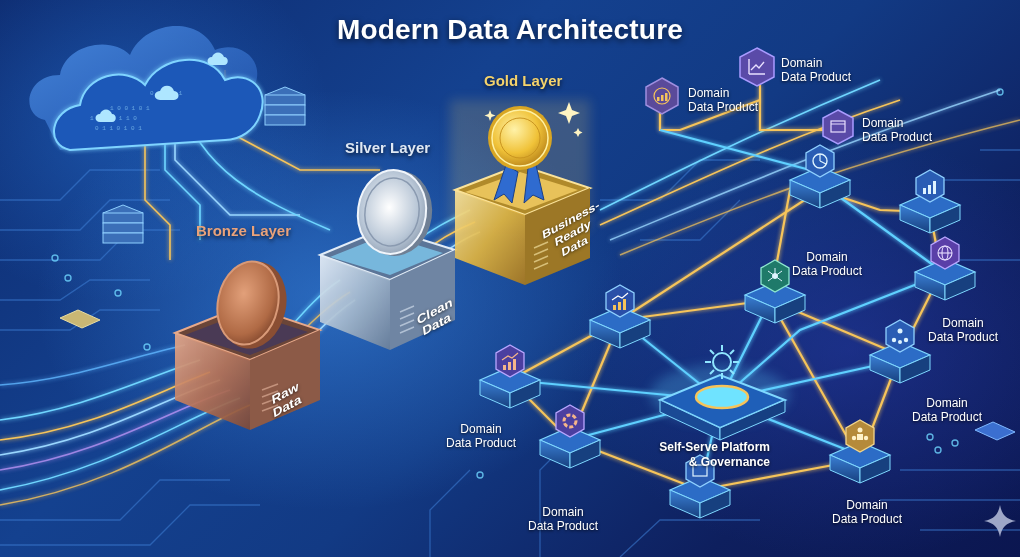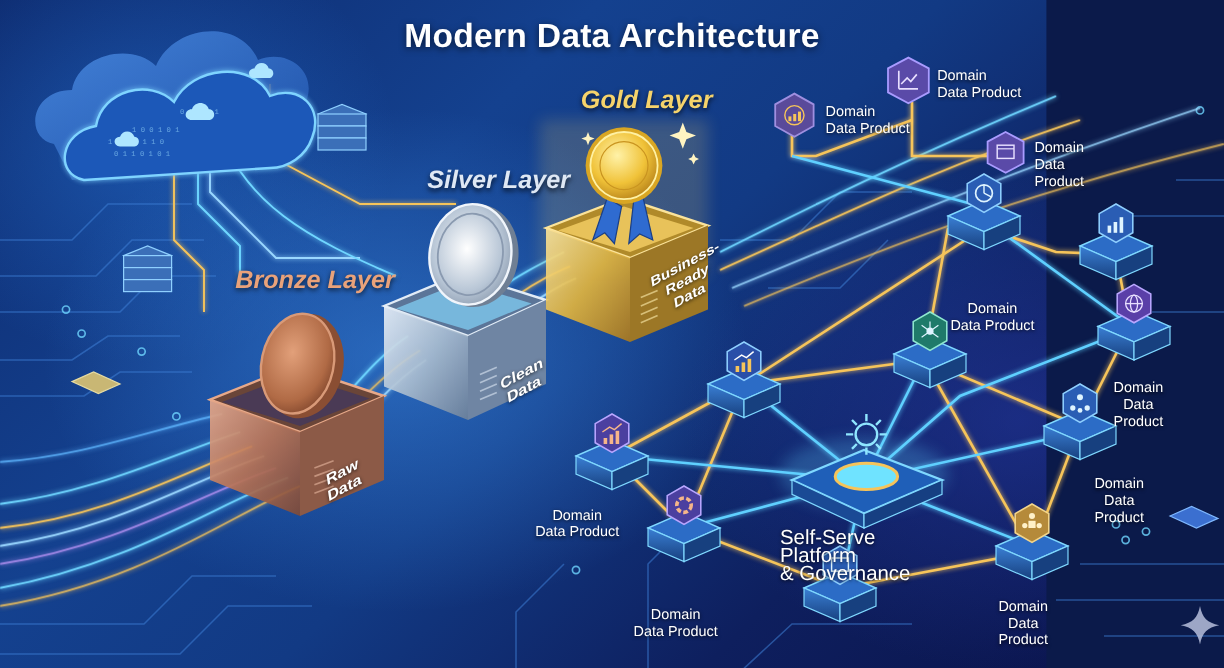--- a/index.html
+++ b/index.html
@@ -1,32 +1,32 @@
 <!DOCTYPE html>
 <html><head>
 <meta charset="utf-8">
 <style>
   html,body{margin:0;padding:0;background:#0b1a4a;}
   body{width:1020px;height:557px;overflow:hidden;position:relative;font-family:"Liberation Sans",sans-serif;}
-  #scene{position:absolute;left:0;top:0;width:872px;height:557px;
+  #scene{position:absolute;left:0;top:0;width:1020px;height:557px;
     background:
       radial-gradient(ellipse 420px 300px at 330px 300px, rgba(60,140,230,0.55), transparent 70%),
       radial-gradient(ellipse 300px 260px at 120px 120px, rgba(40,120,220,0.45), transparent 70%),
       radial-gradient(ellipse 400px 300px at 850px 350px, rgba(40,60,170,0.5), transparent 70%),
       linear-gradient(135deg,#0d2a6e 0%,#14418f 35%,#123a84 55%,#0e1f5e 80%,#0b1650 100%);}
   svg.bg{position:absolute;left:0;top:0;}
   .title{position:absolute;left:0;width:1020px;top:14px;text-align:center;color:#fff;font-weight:700;font-size:28px;letter-spacing:0.2px;text-shadow:0 2px 6px rgba(0,0,0,0.6);}
-  .layer-label{position:absolute;font-weight:700;font-size:21px;text-shadow:0 2px 4px rgba(0,0,0,0.7);font-style:italic;}
+  .layer-label{position:absolute;font-weight:700;font-size:15px;text-shadow:0 2px 4px rgba(0,0,0,0.7);}
   .bronze-lbl{left:196px;top:222px;color:#e9a27a;}
-  .silver-lbl{left:356px;top:139px;color:#dfe8f4;text-align:right;}
+  .silver-lbl{left:345px;top:139px;color:#dfe8f4;text-align:right;}
   .gold-lbl{left:484px;top:72px;color:#f5d36b;}
   .box-text{position:absolute;color:#fff;font-weight:700;font-size:13px;line-height:14px;text-align:center;transform:skewY(-22deg) rotate(-8deg);text-shadow:0 1px 3px rgba(0,0,0,0.7);}
   .dp-label{position:absolute;color:#fff;font-size:12px;font-weight:400;line-height:14px;text-shadow:0 1px 3px rgba(0,0,0,0.8);}
   .dp-label.c{text-align:center;}
-  .platform-label{position:absolute;left:650px;top:440px;color:#fff;font-size:17px;font-weight:400;line-height:15px;text-align:left;width:120px;text-shadow:0 1px 3px rgba(0,0,0,0.8);}
+  .platform-label{position:absolute;left:650px;top:440px;color:#fff;font-size:12px;font-weight:700;line-height:15px;text-align:right;width:120px;text-shadow:0 1px 3px rgba(0,0,0,0.8);}
 </style>
 </head>
 <body>
 
 <div id="scene">
 
   <svg class="bg" width="1020" height="557" viewBox="0 0 1020 557">
     <defs>
       <filter id="glow" x="-50%" y="-50%" width="200%" height="200%">
         <feGaussianBlur stdDeviation="2.2" result="b"></feGaussianBlur>

